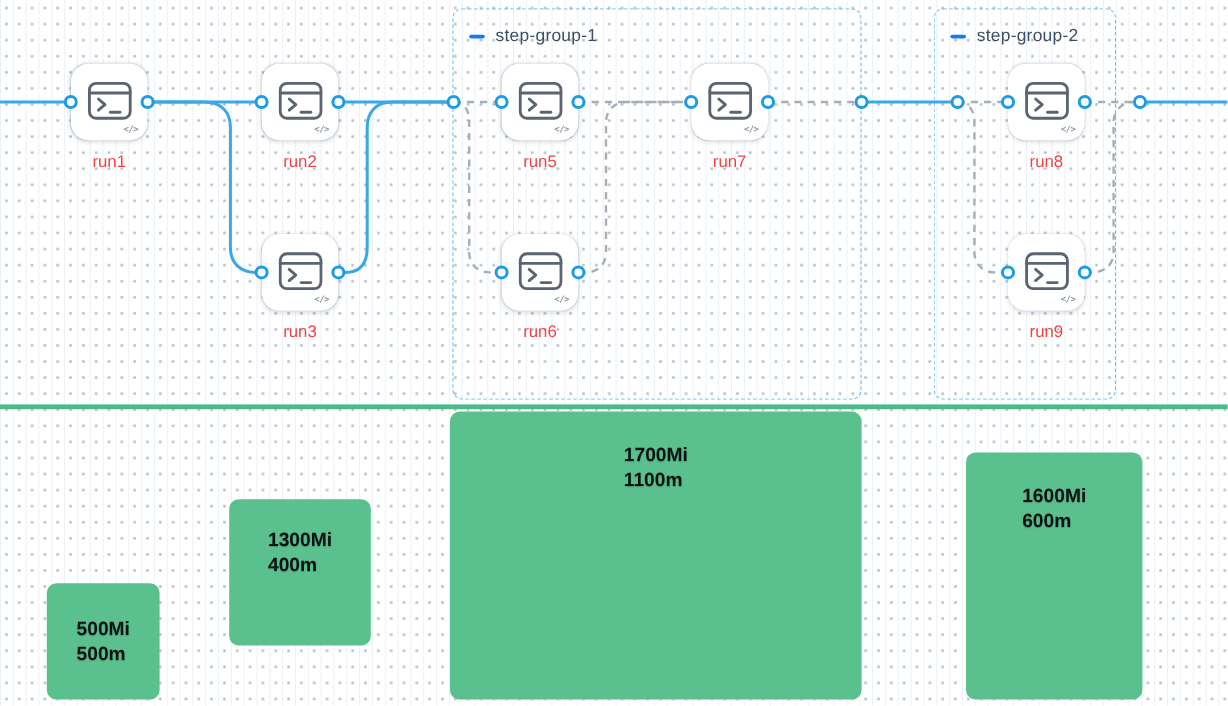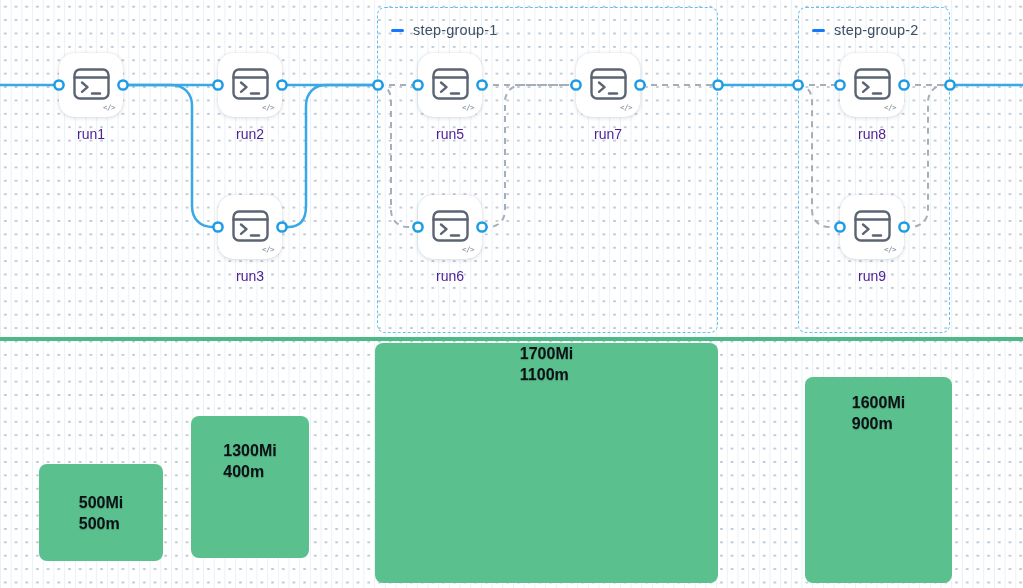--- a/index.html
+++ b/index.html
@@ -34,21 +34,21 @@
     display:flex;justify-content:center;
   }
   .term-icon{margin-top:15px;}
   .term-icon path,.term-icon rect{fill:none;stroke:#5b6472;stroke-width:2.4;stroke-linecap:round;stroke-linejoin:round;}
   .code-badge{
     position:absolute;right:8px;bottom:5px;font-size:7.5px;font-weight:bold;
     color:#8d96a3;letter-spacing:-0.5px;font-family:"DejaVu Sans Mono",monospace;
   }
   .node-label{
     position:absolute;top:73px;left:-13px;width:90px;text-align:center;
-    font-size:14px;color:#4c1d95;
+    font-size:14px;color:#ef4444;
   }
 
   path.solid{fill:none;stroke:#38a9e6;stroke-width:2.5;}
   path.dashed{fill:none;stroke:#a6aeb8;stroke-width:2;stroke-dasharray:6 5;}
   circle.port{fill:#ffffff;stroke:#1b9ce4;stroke-width:2.5;}
 
   .divider{position:absolute;left:0;top:337px;width:1023px;height:3.5px;background:#4db989;z-index:1;}
 
   .bar{
     position:absolute;background:#5ac08e;border-radius:8px;box-sizing:border-box;
@@ -62,21 +62,21 @@
 </head>
 <body>
 
 <div id="groups" class="layer">
     <div class="group-box" style="left: 377px; top: 7px; width: 341px; height: 326px;">
     <div class="group-head">
       <span class="group-dash"></span>
       <span class="group-title">step-group-1</span>
     </div>
   </div>
-    <div class="group-box" style="left: 798px; top: 7px; width: 152px; height: 326px;">
+    <div class="group-box" style="left: 778px; top: 7px; width: 152px; height: 326px;">
     <div class="group-head">
       <span class="group-dash"></span>
       <span class="group-title">step-group-2</span>
     </div>
   </div>
   </div>
 
 <svg id="edgeSvg" class="layer edge-layer" viewBox="0 0 1023 588" width="1023" height="588">
     <path d="M0 85 H59" class="solid"></path>
     <path d="M123 85 H218" class="solid"></path>
@@ -213,37 +213,37 @@
     <circle cx="798" cy="85" r="4.6" class="port"></circle>
     <circle cx="840" cy="85" r="4.6" class="port"></circle>
     <circle cx="904" cy="85" r="4.6" class="port"></circle>
     <circle cx="840" cy="227" r="4.6" class="port"></circle>
     <circle cx="904" cy="227" r="4.6" class="port"></circle>
     <circle cx="950" cy="85" r="4.6" class="port"></circle>
   </svg>
 
 <div class="divider"></div>
 <div id="bars" class="layer">
-    <div class="bar" style="left: 39px; top: 464px; width: 124px; height: 97px; padding-top: 28px;">
+    <div class="bar" style="left: 39px; top: 486px; width: 94px; height: 97px; padding-top: 28px;">
     <div class="bar-text">
       <div>500Mi</div>
       <div>500m</div>
     </div>
   </div>
-    <div class="bar" style="left: 191px; top: 416px; width: 118px; height: 142px; padding-top: 24px;">
+    <div class="bar" style="left: 191px; top: 416px; width: 118px; height: 122px; padding-top: 24px;">
     <div class="bar-text">
       <div>1300Mi</div>
       <div>400m</div>
     </div>
   </div>
-    <div class="bar" style="left: 375px; top: 343px; width: 343px; height: 240px; ">
+    <div class="bar" style="left: 375px; top: 343px; width: 343px; height: 240px; padding-top: 26px;">
     <div class="bar-text">
       <div>1700Mi</div>
       <div>1100m</div>
     </div>
   </div>
-    <div class="bar" style="left: 805px; top: 377px; width: 147px; height: 206px; padding-top: 15px;">
+    <div class="bar" style="left: 805px; top: 377px; width: 147px; height: 206px; padding-top: 26px;">
     <div class="bar-text">
       <div>1600Mi</div>
-      <div>900m</div>
+      <div>600m</div>
     </div>
   </div>
   </div>
 
 </body></html>

